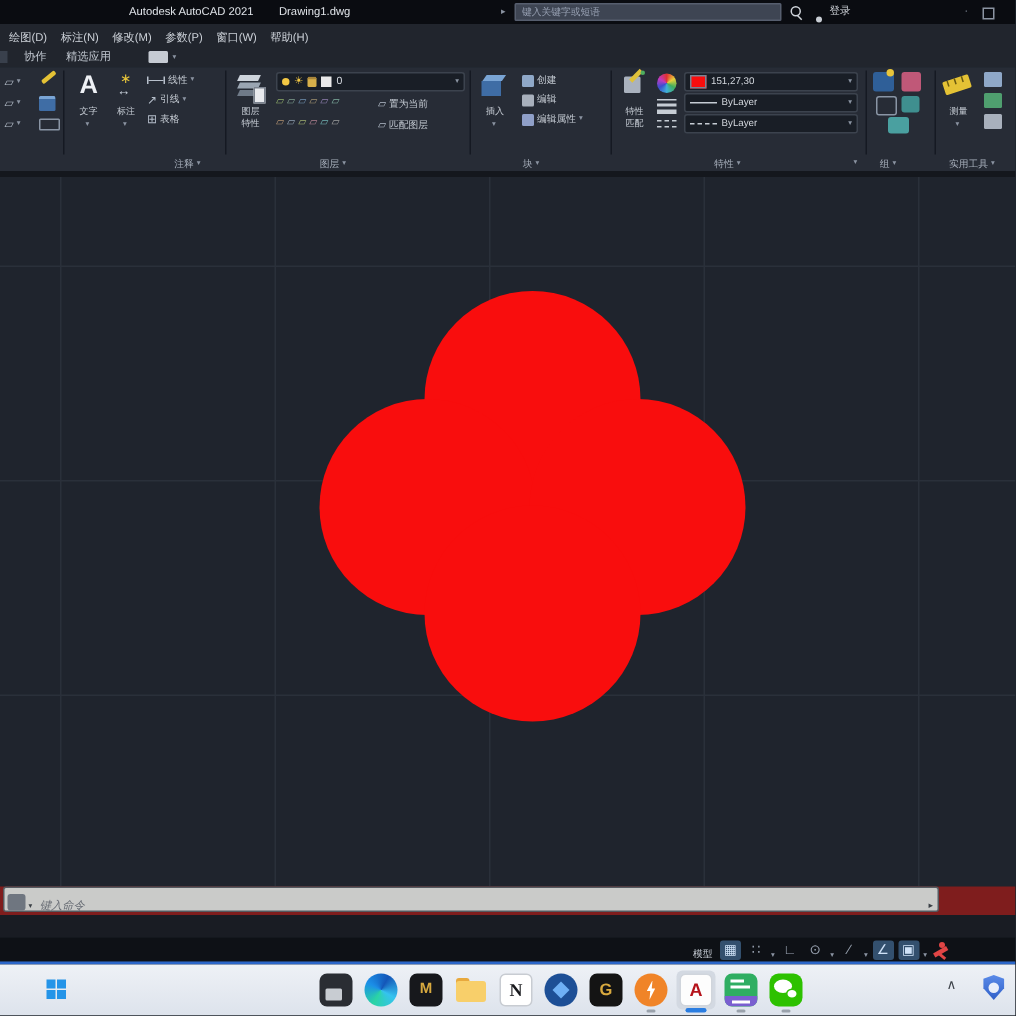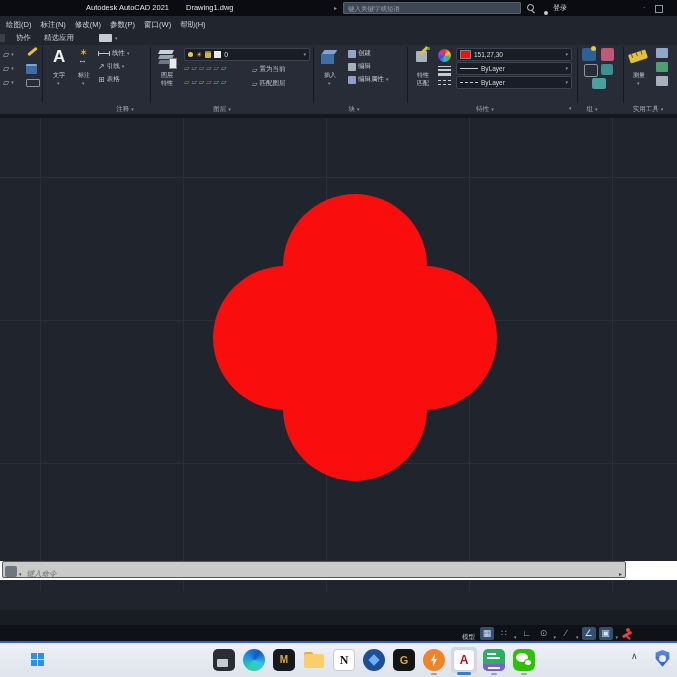--- a/index.html
+++ b/index.html
@@ -282,21 +282,21 @@
   <div class="gridh" style="top:59px"></div>
   <div class="gridh" style="top:202px"></div>
   <div class="gridh" style="top:345px"></div>
 
   <div class="lobe" style="left:283px;top:76px"></div>
   <div class="lobe" style="left:213px;top:148px"></div>
   <div class="lobe" style="left:353px;top:148px"></div>
   <div class="lobe" style="left:283px;top:219px"></div>
 </div>
 
-<div class="band" style="top:561px;height:19px;background:#ffffff">
+<div class="band" style="top:591px;height:19px;background:#7f1d1d">
   <div class="t flexr" style="left:2px;top:0;width:624px;height:17px;background:#cacbc9;border:1px solid #555a60;border-radius:2px;box-sizing:border-box">
     <span style="width:12px;height:11px;background:#6f7680;border-radius:2px;margin-left:2px"></span>
     <span class="cdn" style="color:#3a3f45;margin-left:2px">▾</span>
     <span style="font-size:7.5px;font-style:italic;color:#686d75;margin-left:5px">键入命令</span>
     <span class="spacer"></span>
     <span style="font-size:6px;color:#3a3f45;margin-right:3px">▸</span>
   </div>
 </div>
 
 <div class="band" style="top:610px;height:15px;background:#191c23"></div>

